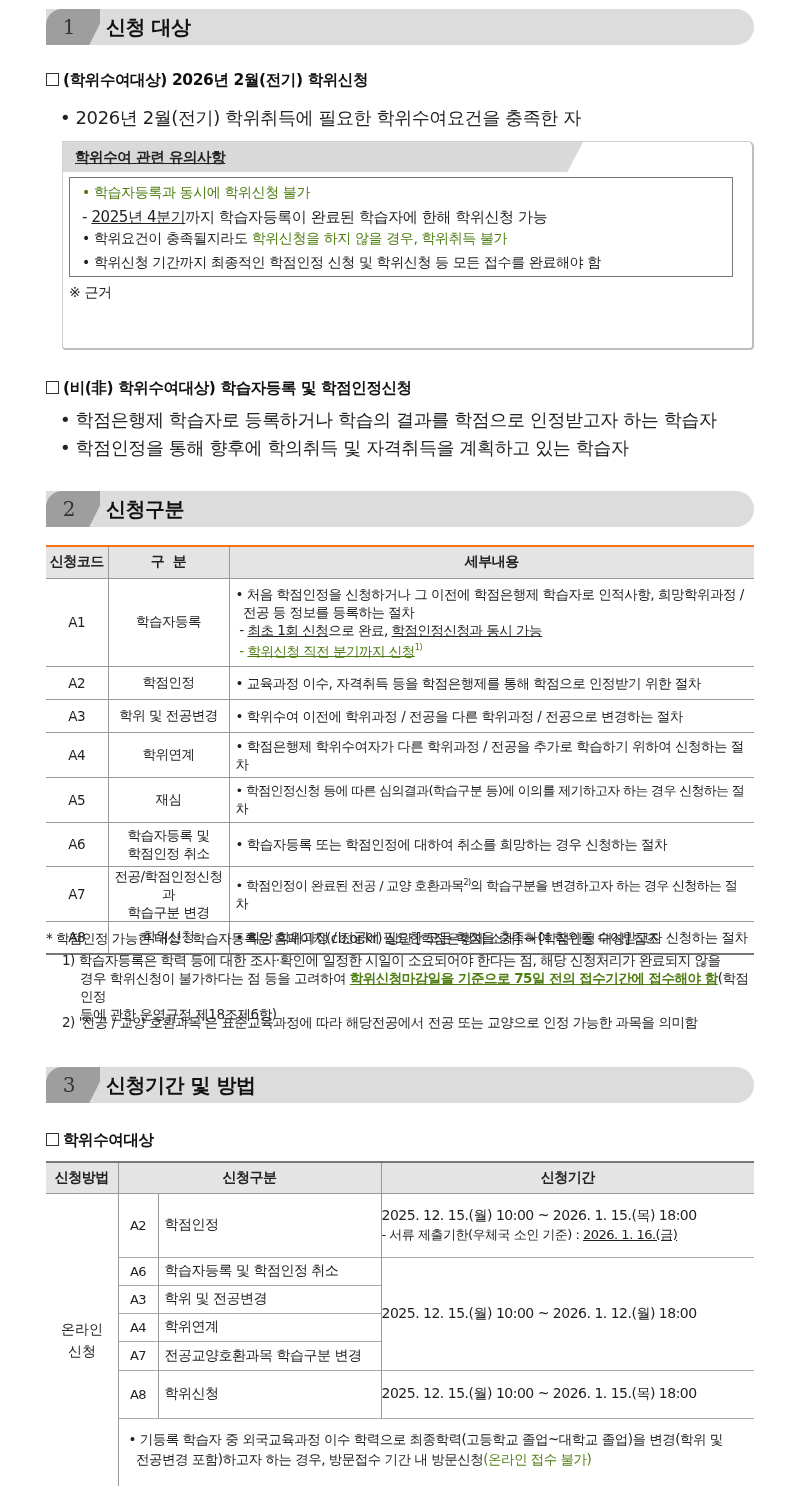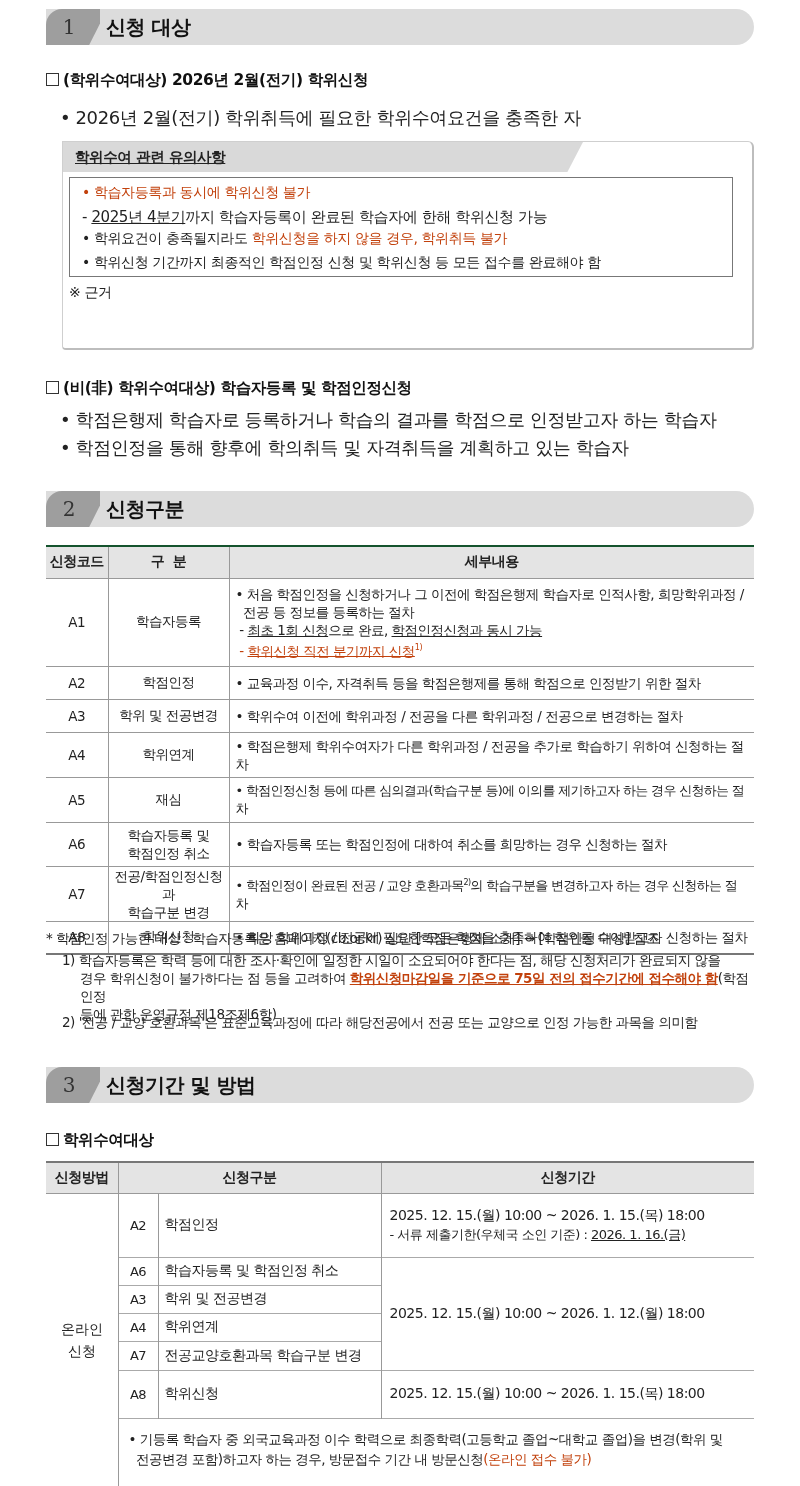--- a/index.html
+++ b/index.html
@@ -28,21 +28,21 @@
   }
   .sq-title {
     position: absolute; left: 46px; font-size: 15.5px; font-weight: bold; color: #111;
     letter-spacing: -0.4px;
   }
   .sq-title .box {
     display: inline-block; width: 13px; height: 13px; border: 1px solid #333;
     margin-right: 4px; vertical-align: -1px;
   }
   .bullet { position: absolute; font-size: 18px; color: #222; letter-spacing: -0.4px; }
-  .red { color: #c2410c; }
+  .red { color: #4d7c0f; }
   .u { text-decoration: underline; }
   
   .notice {
     position: absolute; left: 62px; top: 141px; width: 692px; height: 209px;
     border: 1px solid #cfcfcf; border-right: 2px solid #bdbdbd; border-bottom: 2px solid #bdbdbd;
     border-radius: 0 6px 4px 4px;
   }
   .notice .tab {
     position: absolute; left: 0; top: 0; width: 520px; height: 30px;
     background: #d9d9d9;
@@ -54,33 +54,33 @@
   }
   .notice .inner {
     position: absolute; left: 6px; top: 35px; width: 664px; height: 100px;
     border: 1px solid #777; background: #fff;
   }
   .line { position: absolute; font-size: 14px; white-space: nowrap; letter-spacing: -0.4px; }
   .line.sm { font-size: 15px; }
   
   table { border-collapse: collapse; position: absolute; table-layout: fixed; }
   td, th { font-size: 13.5px; letter-spacing: -0.5px; }
-  .t2 { left: 46px; top: 545px; width: 708px; border-top: 2px solid #14532d; border-bottom: 2px solid #777; }
+  .t2 { left: 46px; top: 545px; width: 708px; border-top: 2px solid #f97316; border-bottom: 2px solid #777; }
   .t2 th { background: #e4e4e4; font-weight: bold; font-size: 14px; height: 32px; border-bottom: 1px solid #999; border-left: 1px solid #999; }
   .t2 th:first-child { border-left: none; }
   .t2 td { border-top: 1px solid #999; border-left: 1px solid #999; text-align: center; vertical-align: middle; color: #222; }
   .t2 td:first-child { border-left: none; }
   .t2 td.desc { text-align: left; padding: 4px 6px; line-height: 18px; }
   .t3 { left: 46px; top: 1161px; width: 708px; border-top: 2px solid #777; }
   .t3 th { background: #e4e4e4; font-weight: bold; font-size: 14px; height: 31px; border-bottom: 1px solid #999; border-left: 1px solid #999; }
   .t3 th:first-child { border-left: none; }
   .t3 td { border-top: 1px solid #aaa; border-left: 1px solid #999; vertical-align: middle; font-size: 14px; color: #222; }
   .t3 td.code { text-align: center; font-size: 13px; }
   .t3 td.name { padding-left: 6px; }
-  .t3 td.period { padding-left: 8px; font-size: 14px; margin-left: 32px; }
+  .t3 td.period { font-size: 14px; margin-left: 32px; }
   .t3 td.method { border-left: none; text-align: center; line-height: 22px; }
   .notes { position: absolute; left: 46px; font-size: 13.5px; letter-spacing: -0.5px; color: #222; line-height: 18px; }
   sup { font-size: 8px; }
 </style>
 </head>
 <body>
 
 <div class="sec-head" style="top:9px;">
   <div class="num">1</div>
   <div class="title">신청 대상</div>

